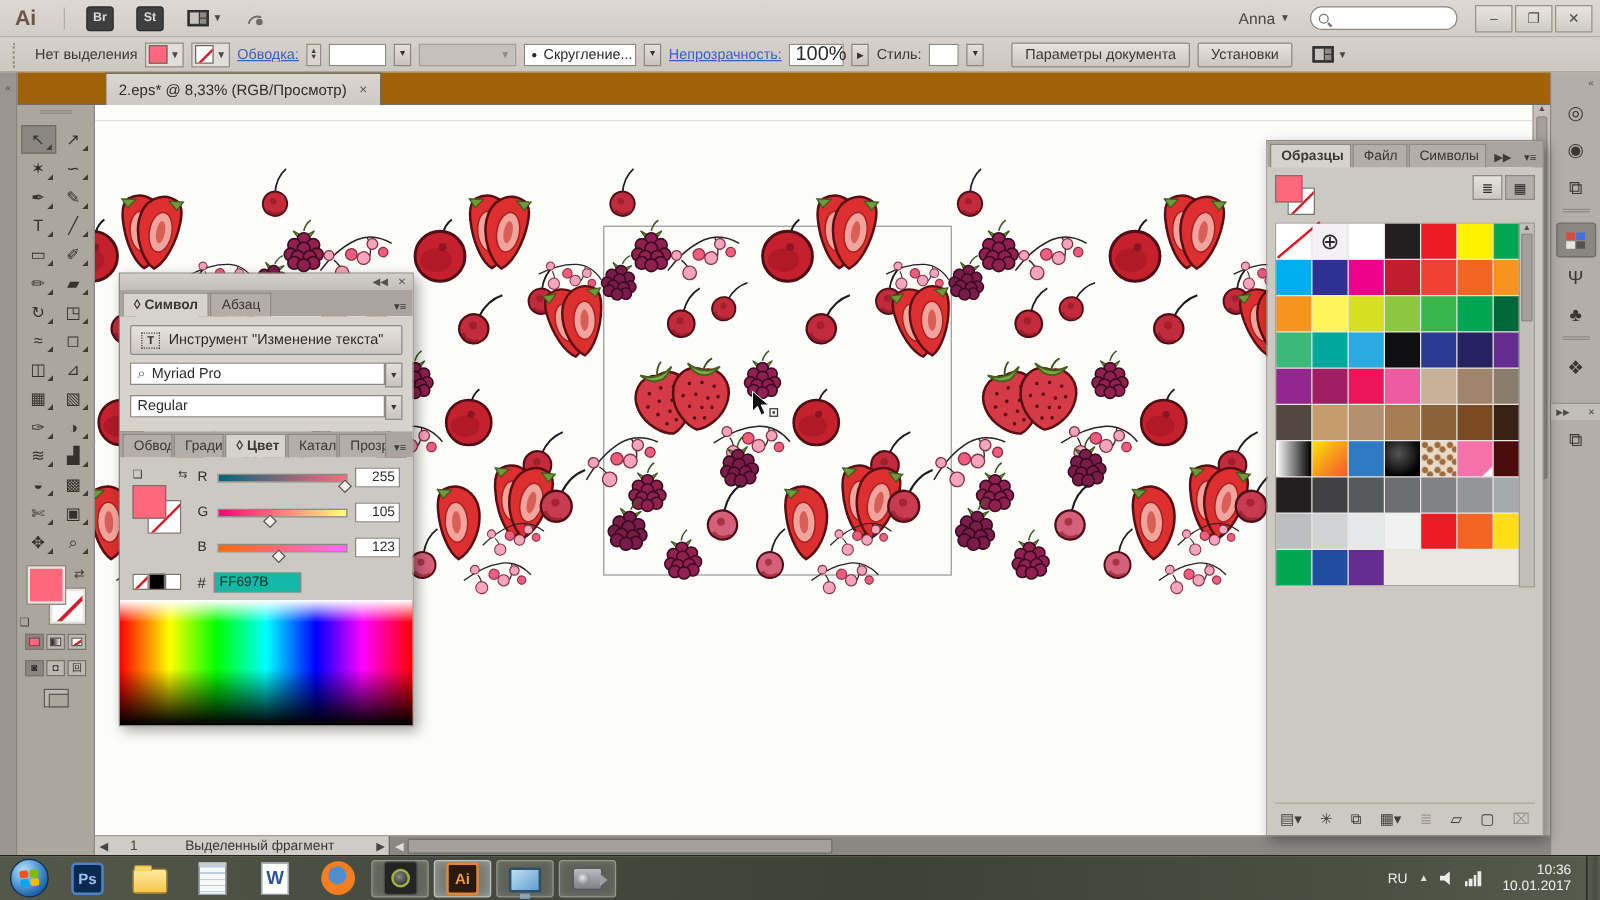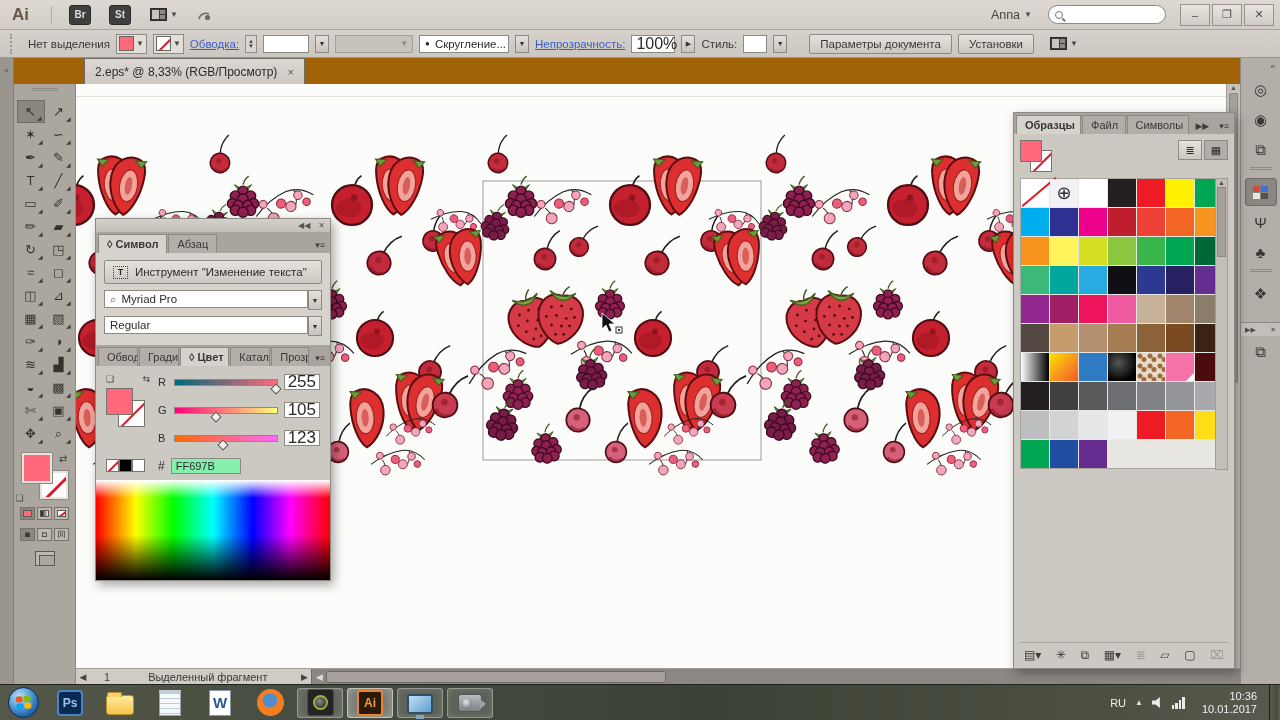--- a/index.html
+++ b/index.html
@@ -112,28 +112,28 @@
   .pz-fill { position:absolute; left:0; top:14px; width:27px; height:27px; background:#ff697b; border:1px solid #77736d; z-index:2; }
   .pz-stroke { position:absolute; left:12px; top:26px; width:27px; height:27px; background:#fff; border:1px solid #77736d; overflow:hidden; }
   .pz-stroke::before { content:""; position:absolute; left:-4px; top:11px; width:40px; height:2px; background:#d21f2c; transform:rotate(-45deg); }
   .slider-row { display:flex; align-items:center; gap:6px; margin:0 0 12px 52px; }
   .slider-row .sl-label { width:10px; font-size:11px; }
   .sl-track { position:relative; flex:1; height:7px; border:1px solid #8d8983; }
   .sl-track.r { background:linear-gradient(90deg,#00697b,#ff697b); }
   .sl-track.g { background:linear-gradient(90deg,#ff007b,#ffff7b); }
   .sl-track.b { background:linear-gradient(90deg,#ff6900,#ff69ff); }
   .sl-handle { position:absolute; top:5px; width:8px; height:8px; background:#f2f0ec; border:1px solid #55524d; transform:rotate(45deg); }
-  .sl-val { width:36px; height:16px; background:#fff; border:1px solid #8d8983; font-size:17px; display:flex; align-items:center; justify-content:flex-end; padding:0 3px; }
+  .sl-val { width:36px; height:16px; background:#fff; border:1px solid #8d8983; font-size:11px; display:flex; align-items:center; justify-content:flex-end; padding:0 3px; }
   .hex-row { display:flex; align-items:center; margin-left:52px; gap:6px; }
   .bw-swatches { position:absolute; left:10px; bottom:8px; display:flex; }
   .bw-swatches i { width:13px; height:13px; border:1px solid #77736d; display:block; }
   .bw-none { background:#fff; position:relative; overflow:hidden; }
   .bw-none::before { content:""; position:absolute; left:-3px; top:5px; width:20px; height:1.5px; background:#d21f2c; transform:rotate(-45deg); }
   .bw-black { background:#000; } .bw-white { background:#fff; }
-  .hex-field { width:70px; height:16px; background:#86efac; border:1px solid #8d8983; font-size:11px; display:flex; align-items:center; padding:0 4px; }
+  .hex-field { width:70px; height:16px; background:#14b8a6; border:1px solid #8d8983; font-size:11px; display:flex; align-items:center; padding:0 4px; }
   #spectrum { height:100px; margin:0; background-image:linear-gradient(to bottom, rgba(255,255,255,1) 0%, rgba(255,255,255,0) 18%, rgba(0,0,0,0) 55%, rgba(0,0,0,1) 100%), linear-gradient(to right, #f00, #ff0 17%, #0f0 33%, #0ff 50%, #00f 67%, #f0f 83%, #f00); }
 
   
   #swpanel { left:1013px; top:112px; width:222px; }
   #sw-body { background:#ccc9c2; padding:6px; position:relative; height:534px; }
   .sw-toolrow { display:flex; align-items:flex-start; }
   .sw-proxy { position:relative; width:38px; height:34px; }
   .sw-proxy .f { position:absolute; left:0; top:0; width:22px; height:22px; background:#ff697b; border:1px solid #77736d; z-index:2; }
   .sw-proxy .s { position:absolute; left:10px; top:10px; width:22px; height:22px; background:#fff; border:1px solid #77736d; overflow:hidden; }
   .sw-proxy .s::before { content:""; position:absolute; left:-4px; top:9px; width:34px; height:2px; background:#d21f2c; transform:rotate(-45deg); }

